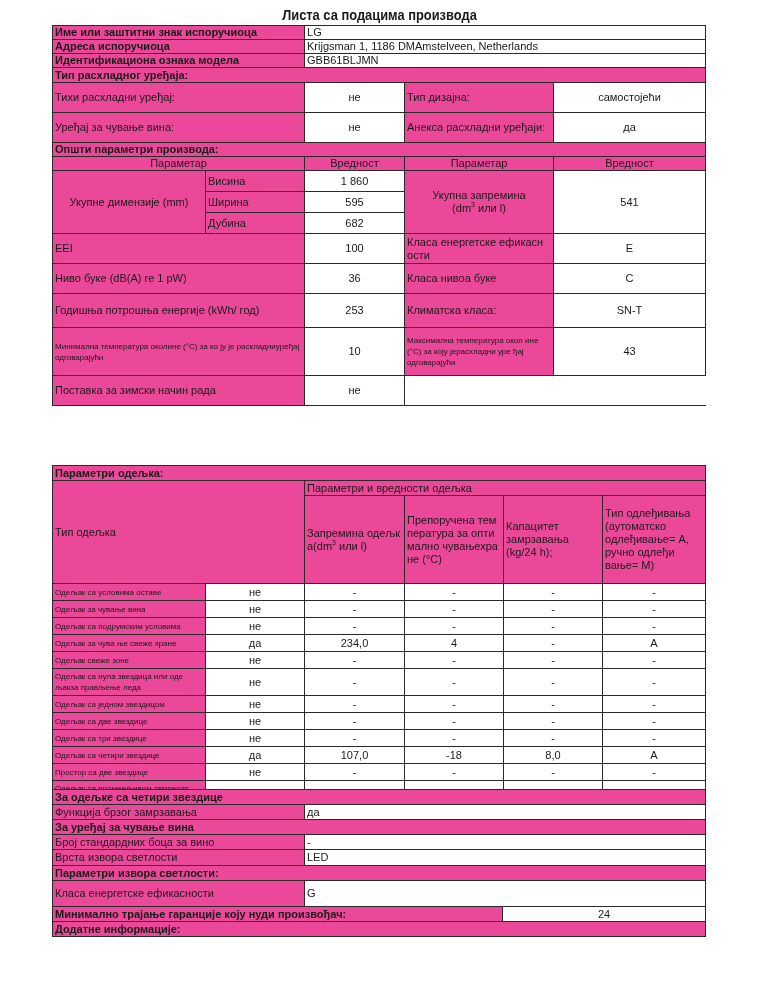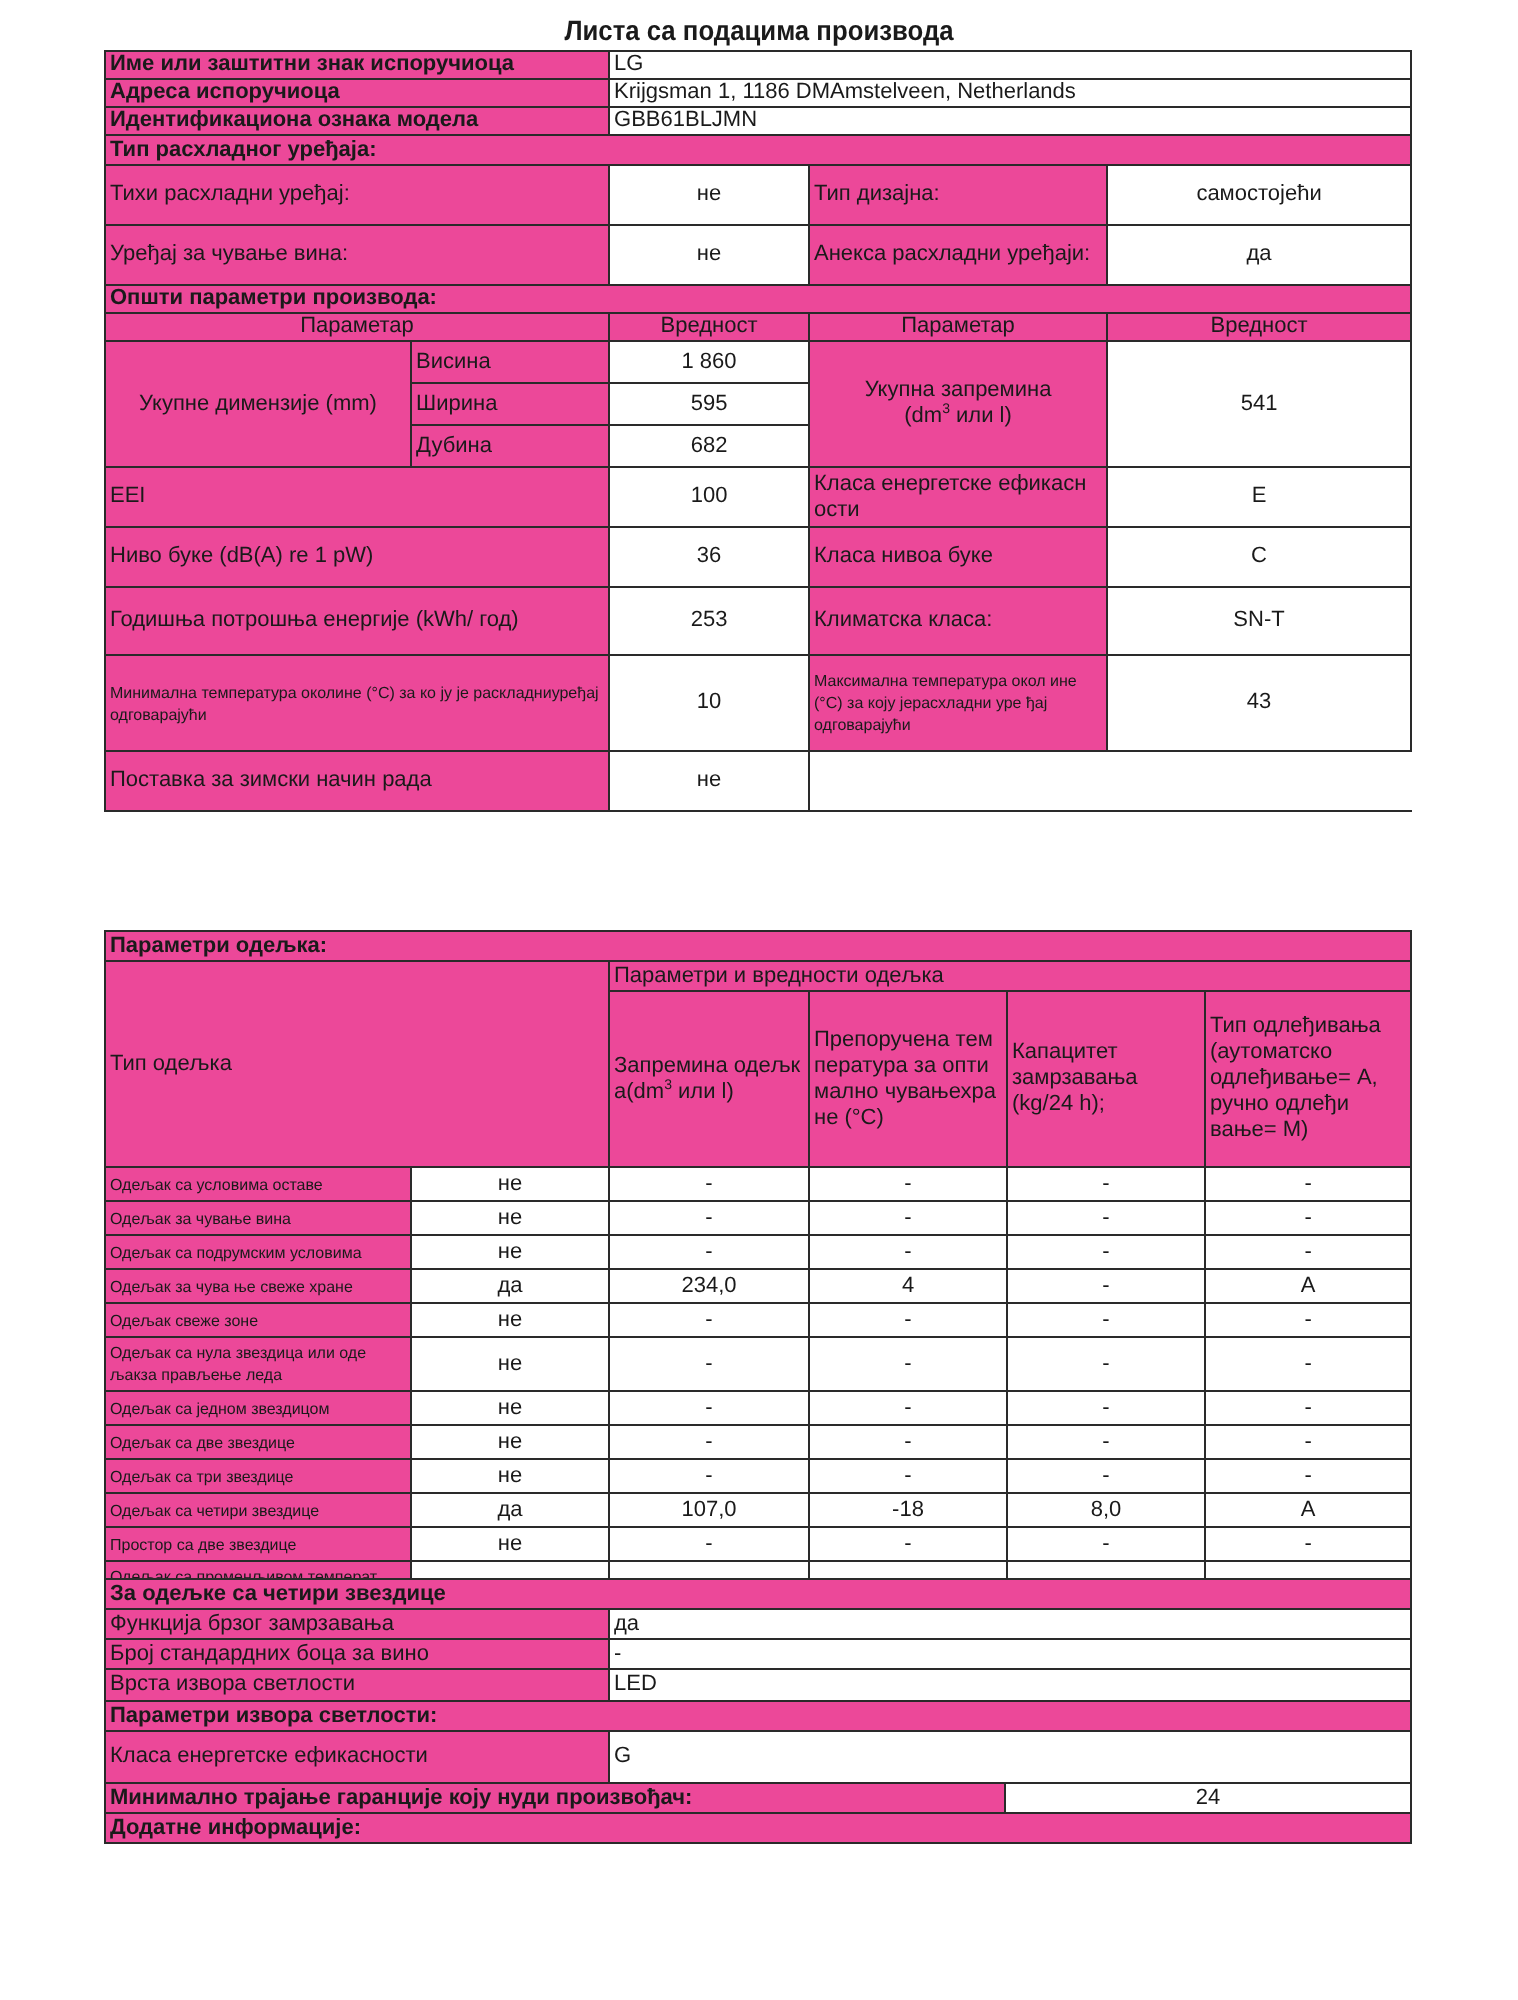--- a/index.html
+++ b/index.html
@@ -252,20 +252,23 @@
   </colgroup>
   <tbody>
       <tr style="height:15px">
     <td class="g b" colspan="4">За одељке са четири звездице</td>
   </tr>
   <tr style="height:15px">
     <td class="g">Функција брзог замрзавања</td>
     <td class="w" colspan="3">да</td>
   </tr>
   <tr style="height:15px">
+    <td class="g b" colspan="4">За уређај за чување вина</td>
+  </tr>
+  <tr style="height:15px">
     <td class="g">Број стандардних боца за вино</td>
     <td class="w" colspan="3">-</td>
   </tr>
   <tr style="height:16px">
     <td class="g">Врста извора светлости</td>
     <td class="w" colspan="3">LED</td>
   </tr>
   <tr style="height:15px">
     <td class="g b" colspan="4">Параметри извора светлости:</td>
   </tr>

